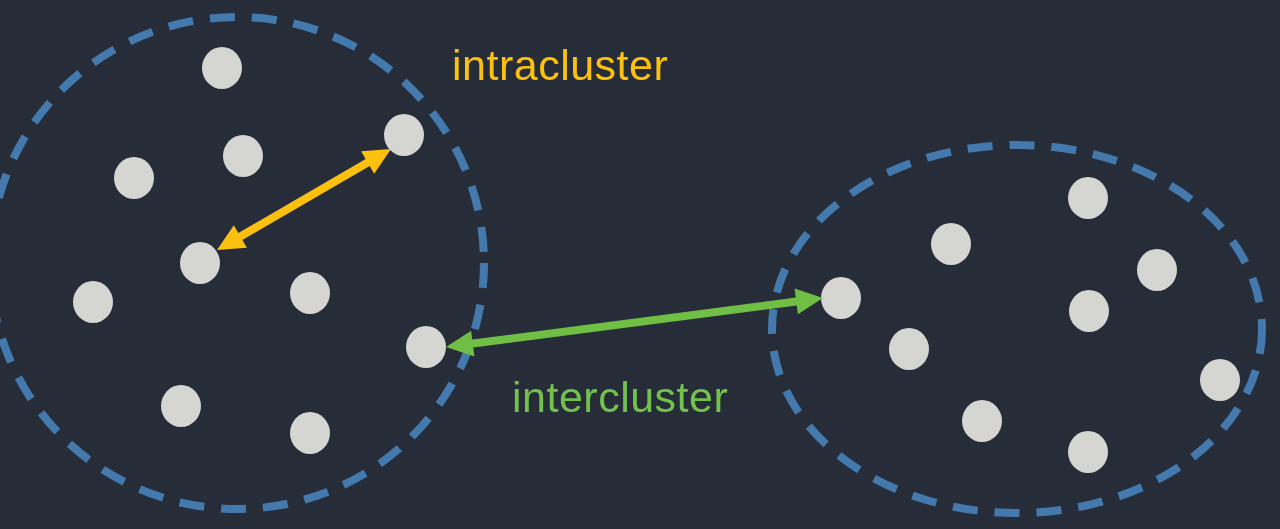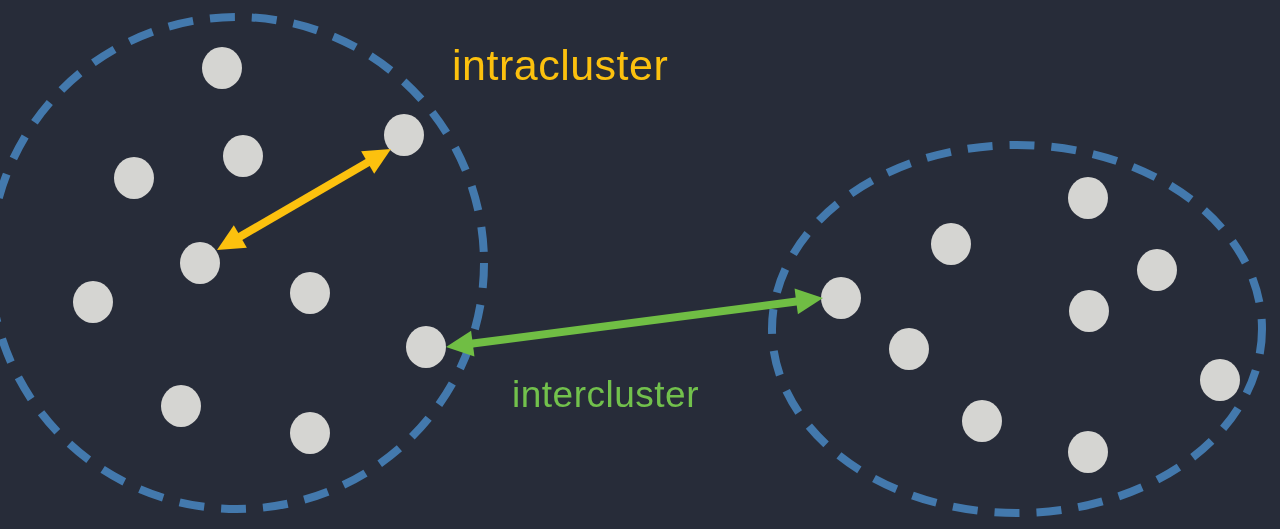--- a/index.html
+++ b/index.html
@@ -58,14 +58,14 @@
         <polygon points="391,149,374.17502162778254,173.79758259940704,361.1226159540918,151.31125995364286" fill="#fcc10e"></polygon>
         <polygon points="217,250,246.87738404590817,247.68874004635714,233.82497837221746,225.20241740059296" fill="#fcc10e"></polygon>
       </g>
       <g>
         <line x1="468.8081565328754" y1="344.0355446416157" x2="800.1918434671246" y2="300.9644553583843" stroke="#70be44" stroke-width="8"></line>
         <polygon points="823,298,797.9007692726678,314.3715795479895,794.5496458240594,288.58844607604334" fill="#70be44"></polygon>
         <polygon points="446,347,474.4503541759405,356.41155392395666,471.0992307273321,330.6284204520105" fill="#70be44"></polygon>
       </g>
     </svg>
   <div class="label" id="label-intracluster" style="left: 452px; top: 44px; color: rgb(252, 193, 14); font-size: 43px;">intracluster</div>
-  <div class="label" id="label-intercluster" style="left: 512px; top: 376px; color: rgb(114, 193, 76); font-size: 37px;">intercluster</div>
+  <div class="label" id="label-intercluster" style="left: 512px; top: 376px; color: rgb(114, 193, 76); font-size: 43px;">intercluster</div>
 </div>
 
 </body></html>

